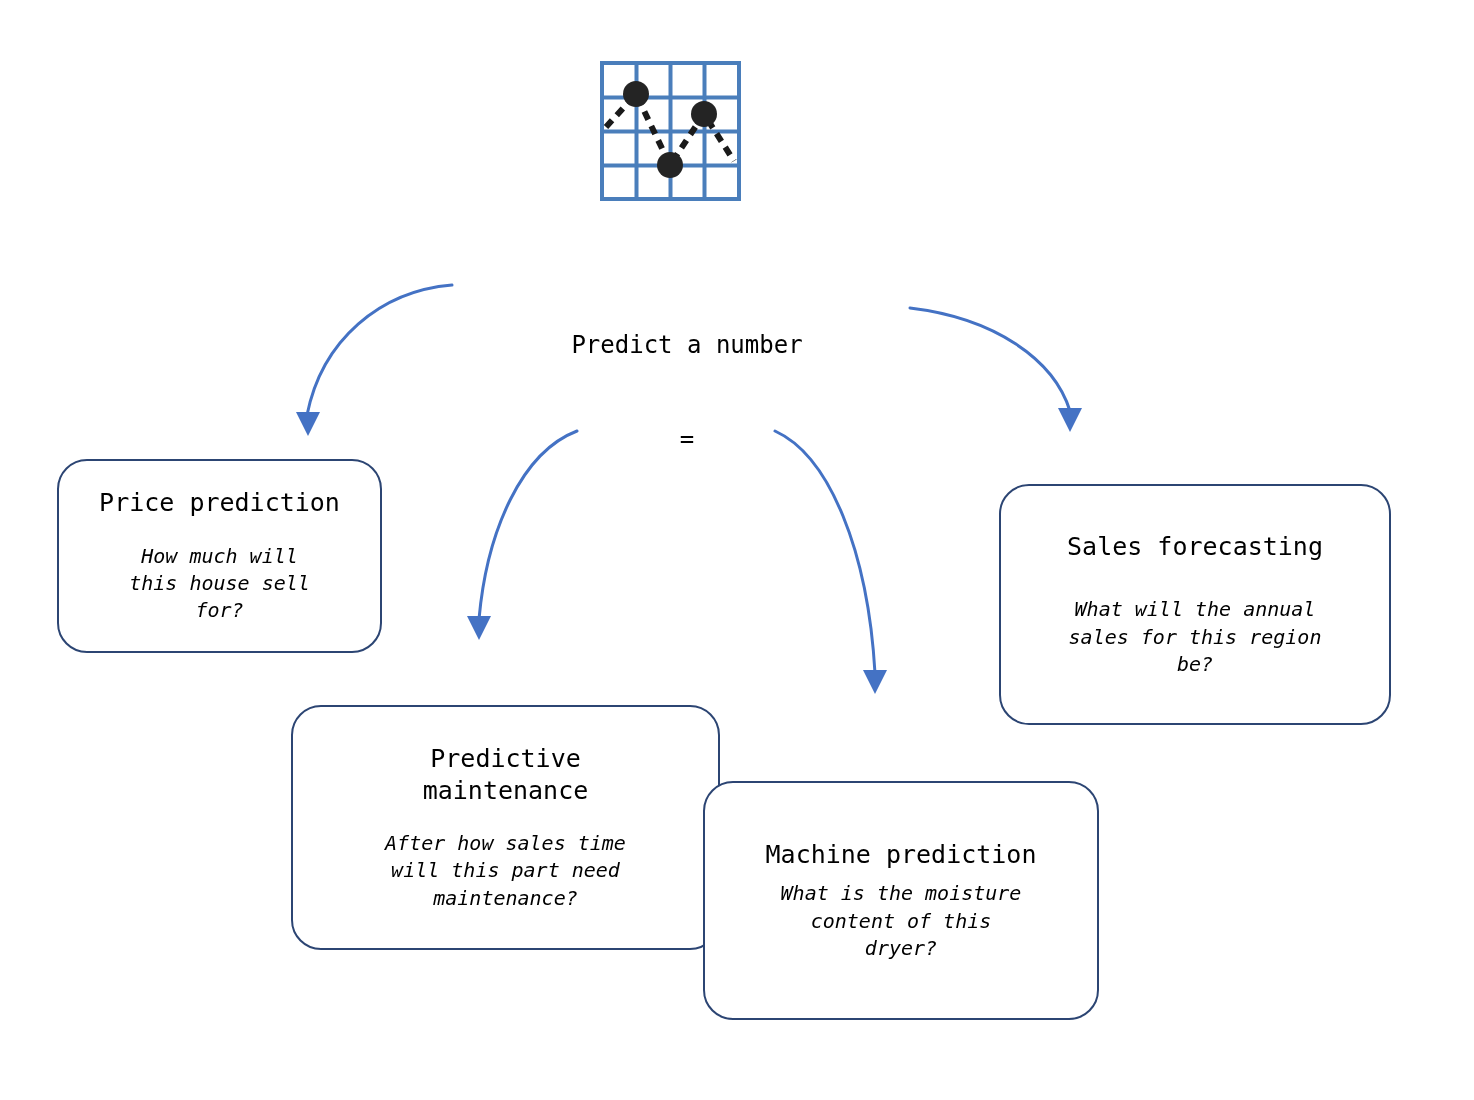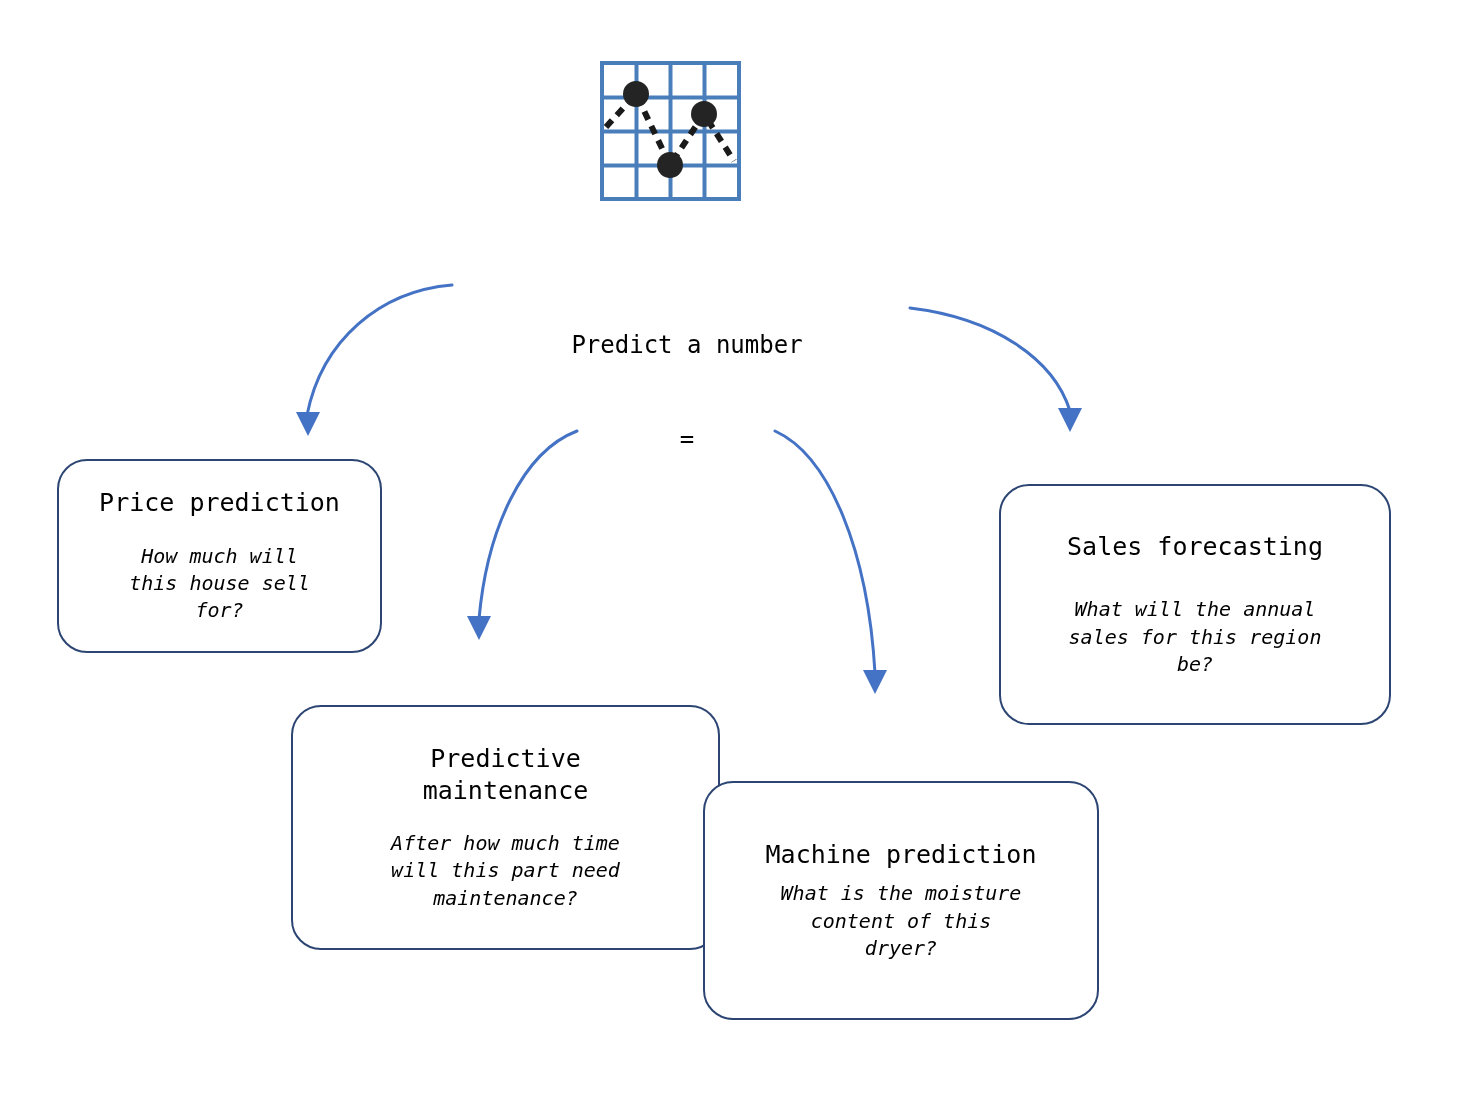--- a/index.html
+++ b/index.html
@@ -157,21 +157,21 @@
   <div class="node-box" id="box-price">
     <div class="node-title">Price prediction</div>
     <div class="node-question">How much will
 this house sell
 for?</div>
   </div>
 
   <div class="node-box" id="box-maint">
     <div class="node-title">Predictive
 maintenance</div>
-    <div class="node-question">After how much time
+    <div class="node-question">After how sales time
 will this part need
 maintenance?</div>
   </div>
 
   <div class="node-box" id="box-machine">
     <div class="node-title">Machine prediction</div>
     <div class="node-question">What is the moisture
 content of this
 dryer?</div>
   </div>

